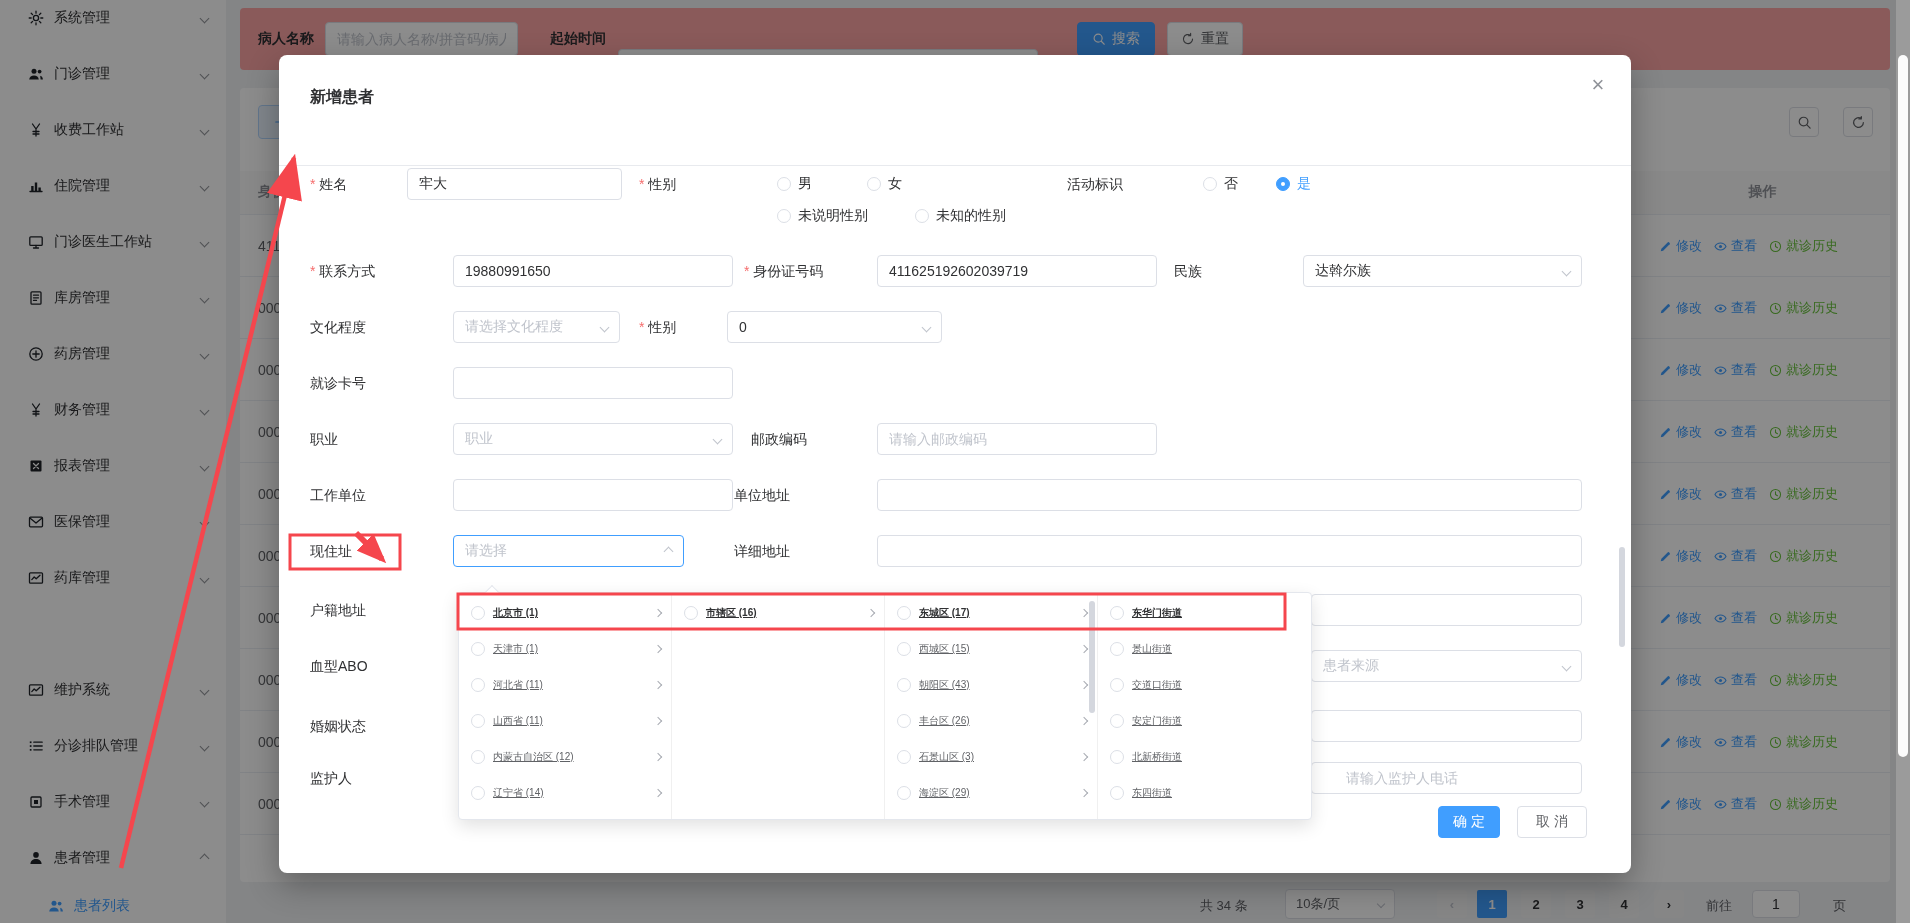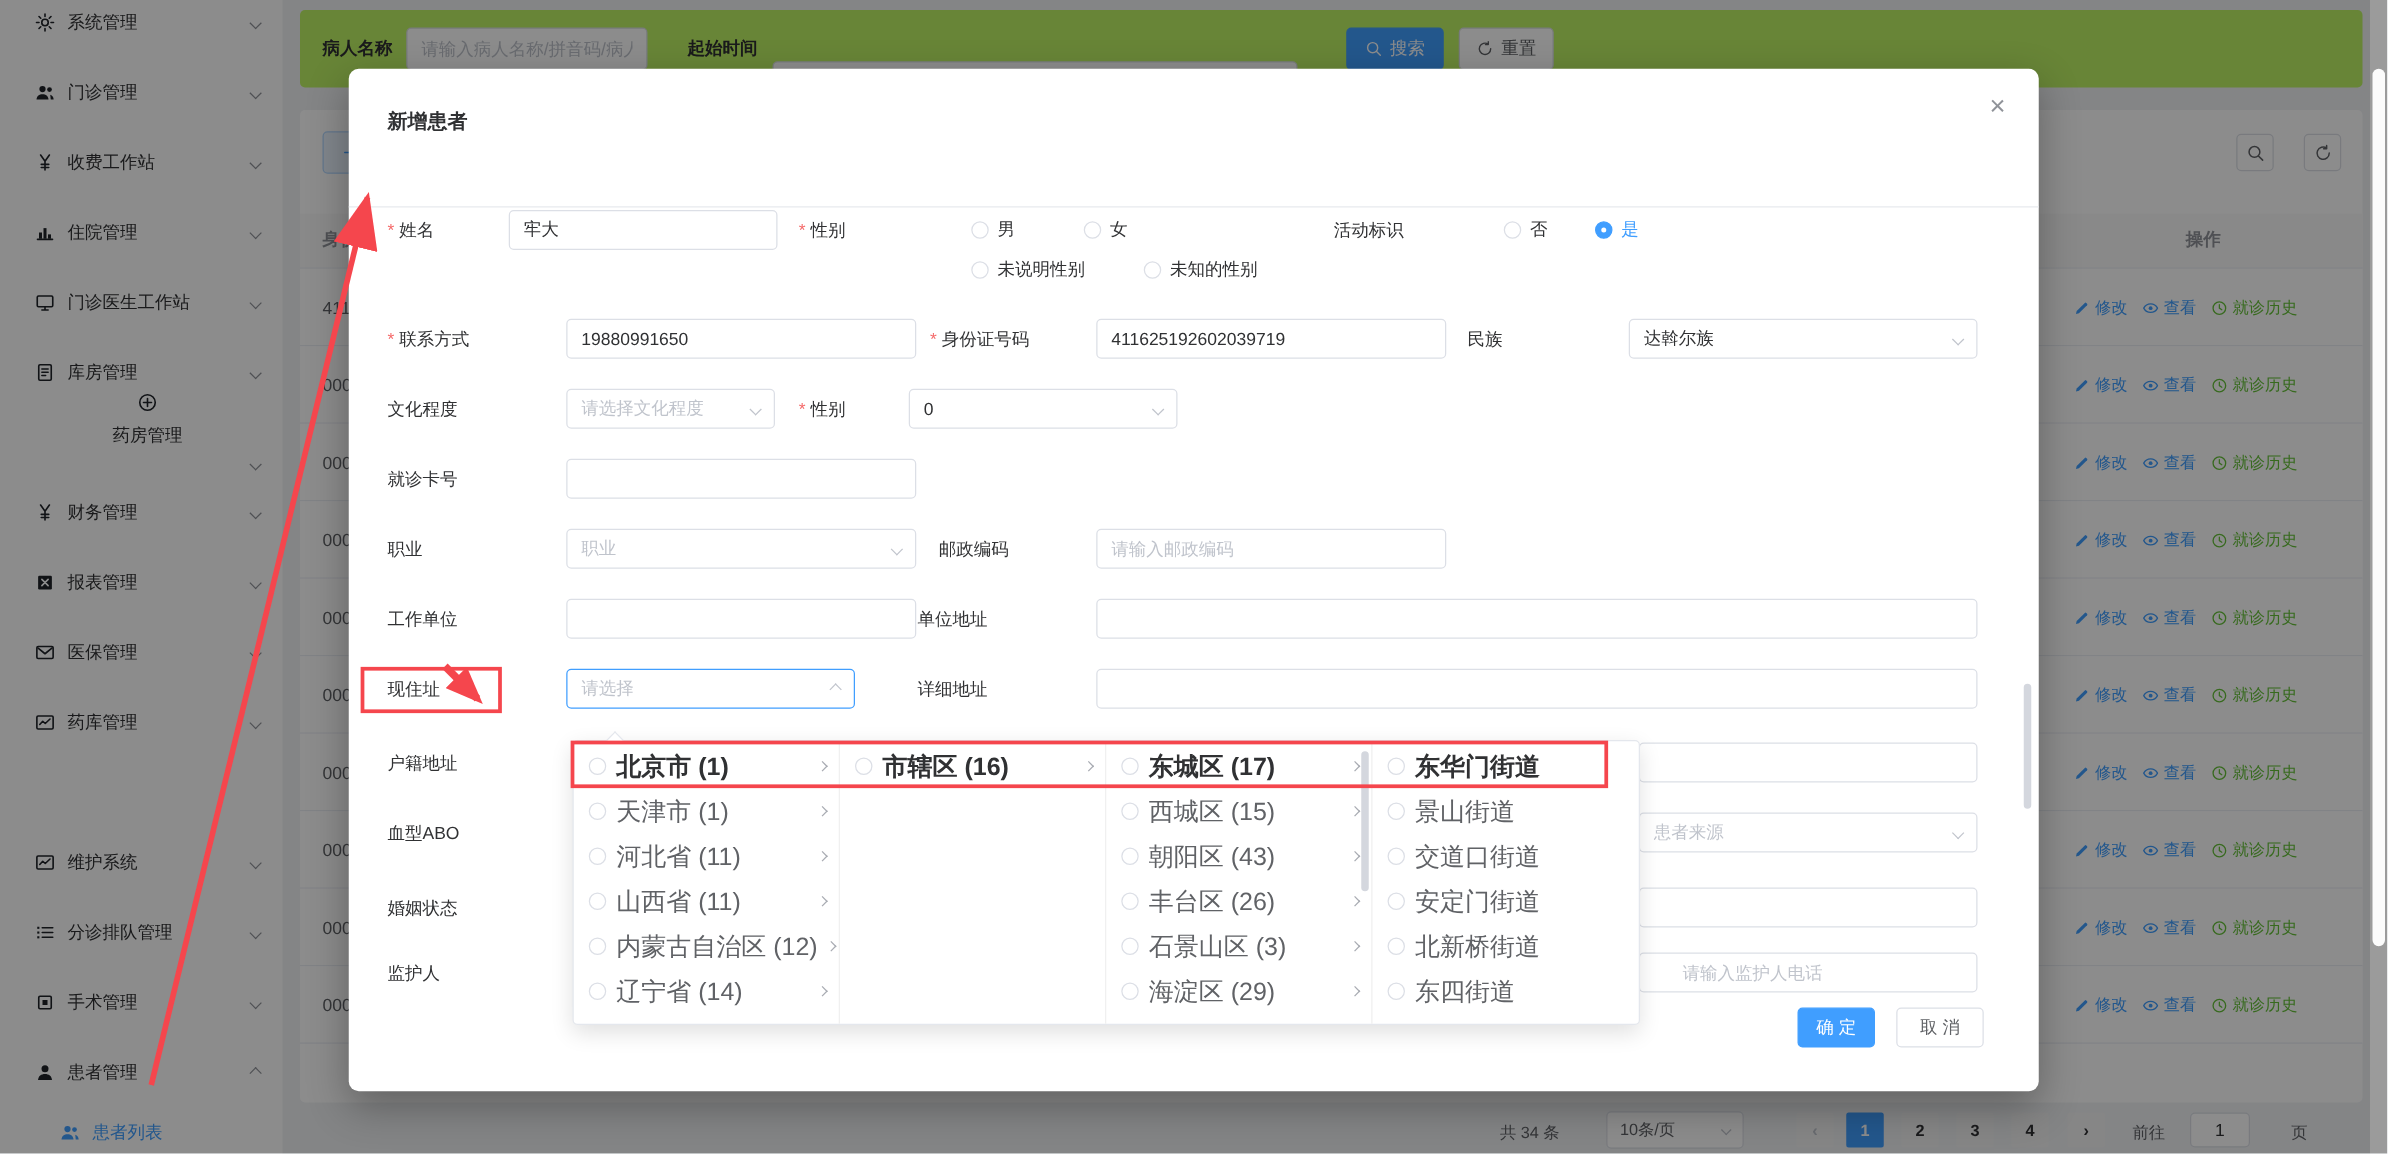--- a/index.html
+++ b/index.html
@@ -16,21 +16,21 @@
   .side-sub .icon { color:#409EFF; }
 
   .icon { display:inline-flex; align-items:center; justify-content:center; flex:none; }
   .icon svg { width:16px; height:16px; }
 
   .chev { display:inline-block; width:7px; height:7px; border-right:1.5px solid currentColor; border-bottom:1.5px solid currentColor; transform:rotate(45deg); flex:none; }
   .chev.up { transform:rotate(-135deg); }
   .chev.right { width:6px; height:6px; transform:rotate(-45deg); }
 
   
-  .filter-card { position:absolute; left:240px; top:8px; width:1650px; height:62px; background:#bef264; border-radius:4px; }
+  .filter-card { position:absolute; left:240px; top:8px; width:1650px; height:62px; background:#fca5a5; border-radius:4px; }
   .flt-label { position:absolute; top:22px; font-weight:700; color:#303133; white-space:nowrap; }
   .flt-label.l1 { left:18px; }
   .flt-label.l2 { left:310px; }
   .inp { height:32px; border:1px solid #dcdfe6; border-radius:4px; background:#fff; font-size:14px; color:#303133; padding:0 11px; outline:none; }
   input.inp::placeholder { color:#c0c4cc; }
   .flt-input { position:absolute; left:85px; top:14px; width:193px; height:34px; }
   .datebox { position:absolute; left:378px; top:14px; width:420px; height:34px; border:1px solid #dcdfe6; border-radius:4px; background:#fff; display:flex; align-items:center; padding:0 12px; color:#b6bac1;margin-top:27px; }
   .datebox .icon { color:#a8abb2; }
   .datebox .dph { flex:1; text-align:center; color:#b6bac1; }
   .datebox .dsep { color:#8a8f99; padding:0 4px; font-weight:700; }
@@ -97,21 +97,21 @@
   .rcircle { position:relative; width:14px; height:14px; border:1px solid #dcdfe6; border-radius:50%; background:#fff; flex:none; }
   .radio.on { color:#409EFF; }
   .radio.on .rcircle { background:#409EFF; border-color:#409EFF; }
   .radio.on .rcircle::after { content:""; position:absolute; left:4px; top:4px; width:4px; height:4px; border-radius:50%; background:#fff; }
 
   
   .casc { position:absolute; left:179px; top:537px; width:854px; height:228px; background:#fff; border:1px solid #e4e7ed; border-radius:4px; box-shadow:0 6px 18px rgba(0,0,0,.12); display:flex; z-index:5; }
   .casc-arrow { position:absolute; left:28px; top:-6px; width:10px; height:10px; background:#fff; border-left:1px solid #e4e7ed; border-top:1px solid #e4e7ed; transform:rotate(45deg); }
   .casc-col { width:213px; border-right:1px solid #f0f0f0; padding-top:2px; position:relative; height:226px; overflow:hidden; }
   .casc-col:last-child { border-right:none; }
-  .casc-item { display:flex; align-items:center; height:36px; padding:0 10px 0 12px; gap:8px; font-size:20px; color:#606266; cursor:pointer; white-space:nowrap; }
+  .casc-item { display:flex; align-items:center; height:36px; padding:0 10px 0 12px; gap:8px; font-size:10px; color:#606266; cursor:pointer; white-space:nowrap;text-decoration:underline; }
   .casc-item.active { font-weight:700; color:#303133; }
   .casc-item .chev { margin-left:auto; color:#a8abb2; }
   .col3thumb { position:absolute; right:2px; top:8px; width:6px; height:112px; background:#d4d7de; border-radius:3px; }
 
   .anno { position:absolute; left:0; top:0; z-index:40; pointer-events:none; }
 </style>
 </head>
 <body>
 
 <div class="app">
@@ -173,21 +173,21 @@
       <div class="side-item" style="top: 278px;">
         <span class="icon">
           <svg viewBox="0 0 16 16" xmlns="http://www.w3.org/2000/svg">
             <rect x="3" y="1.8" width="10" height="12.4" rx="1" stroke="currentColor" fill="none" stroke-width="1.3" stroke-linecap="round" stroke-linejoin="round"></rect>
             <path d="M5.5 5.2h5M5.5 7.8h5M5.5 10.4h3" stroke="currentColor" fill="none" stroke-width="1.3" stroke-linecap="round" stroke-linejoin="round"></path>
           </svg>
         </span>
         <span>库房管理</span>
         <span class="chev"></span>
       </div>
-      <div class="side-item" style="top: 314px; flex-direction: column;">
+      <div class="side-item" style="top: 334px;">
         <span class="icon">
           <svg viewBox="0 0 16 16" xmlns="http://www.w3.org/2000/svg">
             <circle cx="8" cy="8" r="6.2" stroke="currentColor" fill="none" stroke-width="1.3" stroke-linecap="round" stroke-linejoin="round"></circle>
             <path d="M8 4.8v6.4M4.8 8h6.4" stroke="currentColor" fill="none" stroke-width="1.3" stroke-linecap="round" stroke-linejoin="round"></path>
           </svg>
         </span>
         <span>药房管理</span>
         <span class="chev"></span>
       </div>
       <div class="side-item" style="top: 390px;">

